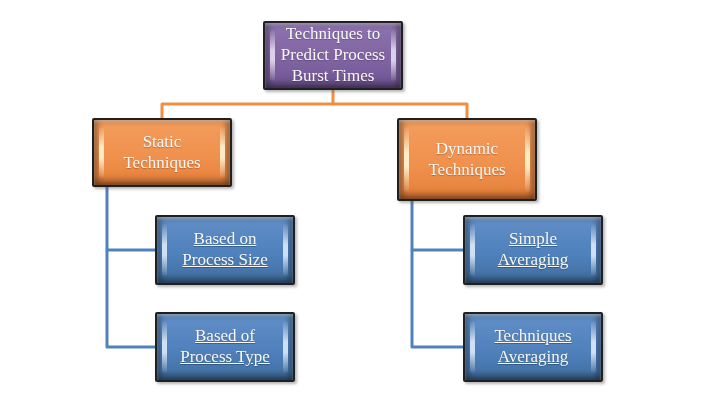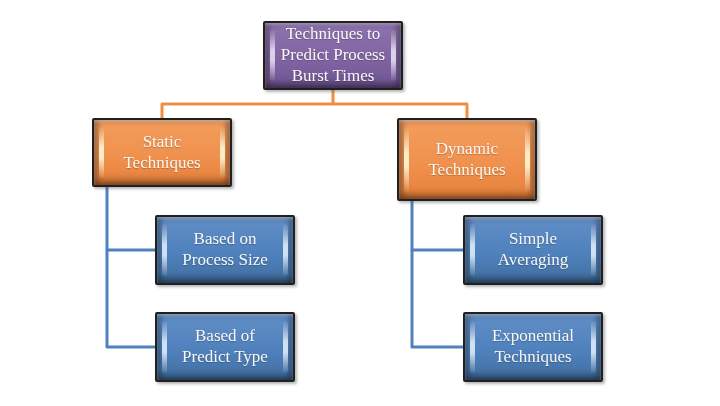--- a/index.html
+++ b/index.html
@@ -63,20 +63,21 @@
   .node-purple {
     background: linear-gradient(180deg, #8D73AF 0%, #8064A2 55%, #6F5494 100%);
     --hl: rgba(235,228,248,0.85);
   }
   .node-orange {
     background: linear-gradient(180deg, #F39D5C 0%, #F0914E 55%, #E5803A 100%);
     --hl: rgba(255,241,205,0.95);
   }
   .node-blue {
     background: linear-gradient(180deg, #628EC6 0%, #4F81BD 55%, #416E9F 100%);
+    text-decoration: underline;
     --hl: rgba(222,235,250,0.90);
   }
 
   #node-root     { left: 263px; top: 21px;  height: 69px; padding: 0 4px; }
   #node-static   { left: 92px;  top: 118px; height: 69px; padding: 0 16px; }
   #node-dynamic  { left: 397px; top: 118px; height: 83px; padding: 0 16px; }
   #node-static-1 { left: 155px; top: 215px; height: 70px; padding: 0 14px; }
   #node-static-2 { left: 155px; top: 312px; height: 70px; padding: 0 14px; }
   #node-dynamic-1{ left: 463px; top: 215px; height: 70px; padding: 0 16px; justify-content: flex-end; }
   #node-dynamic-2{ left: 463px; top: 312px; height: 70px; padding: 0 14px; }
@@ -107,24 +108,24 @@
 
   <div class="node node-orange" id="node-dynamic">
     <span class="node-label">Dynamic Techniques</span>
   </div>
 
   <div class="node node-blue" id="node-static-1">
     <span class="node-label">Based on Process Size</span>
   </div>
 
   <div class="node node-blue" id="node-static-2">
-    <span class="node-label">Based of Predict Type</span>
+    <span class="node-label">Based of Process Type</span>
   </div>
 
   <div class="node node-blue" id="node-dynamic-1">
     <span class="node-label">Simple Averaging</span>
   </div>
 
   <div class="node node-blue" id="node-dynamic-2">
-    <span class="node-label">Exponential Techniques</span>
+    <span class="node-label">Techniques Averaging</span>
   </div>
 
 </div>
 
 </body></html>

